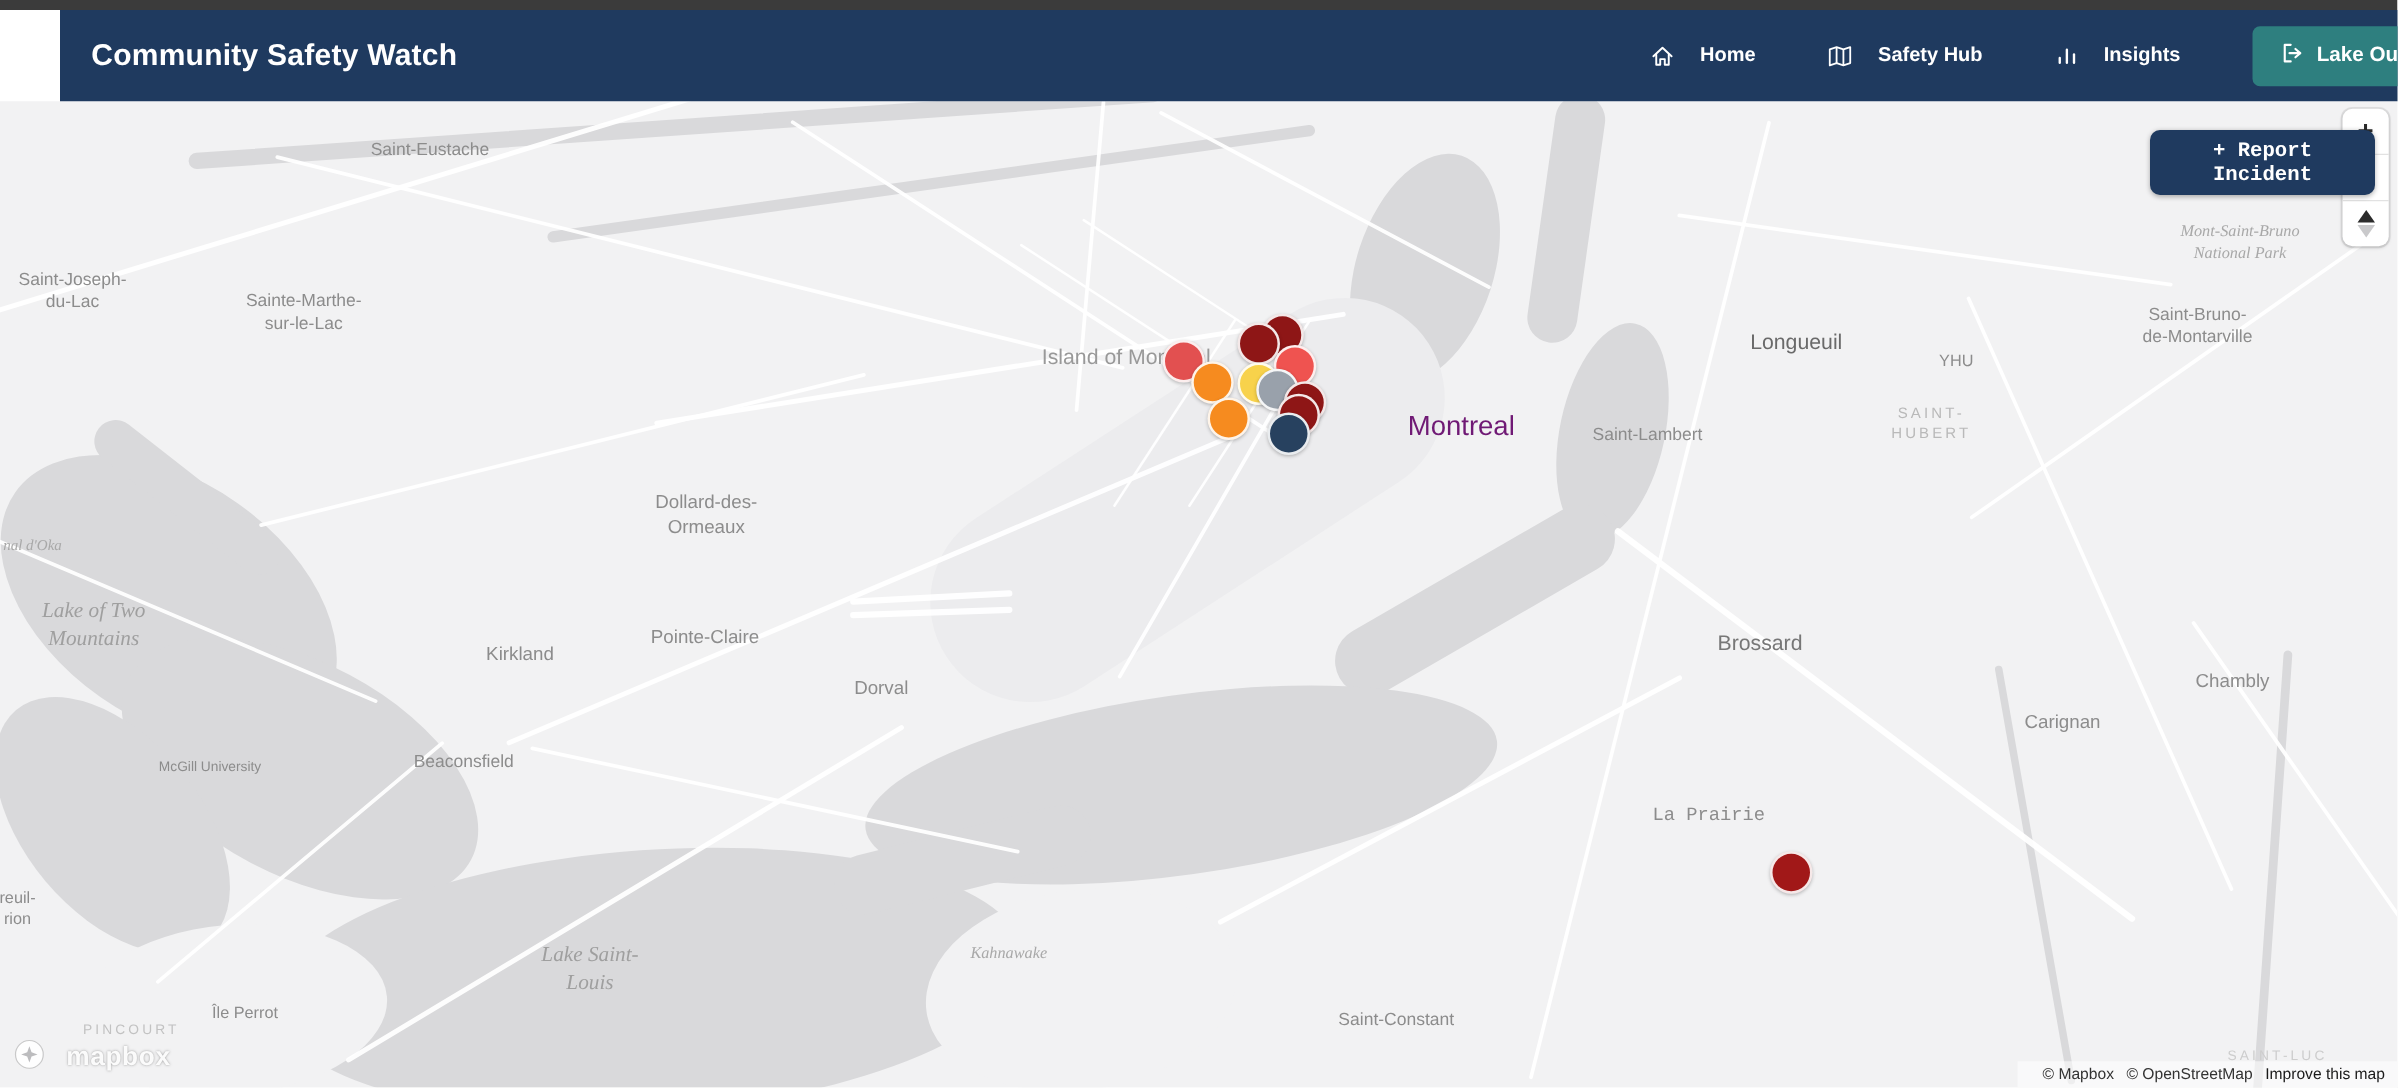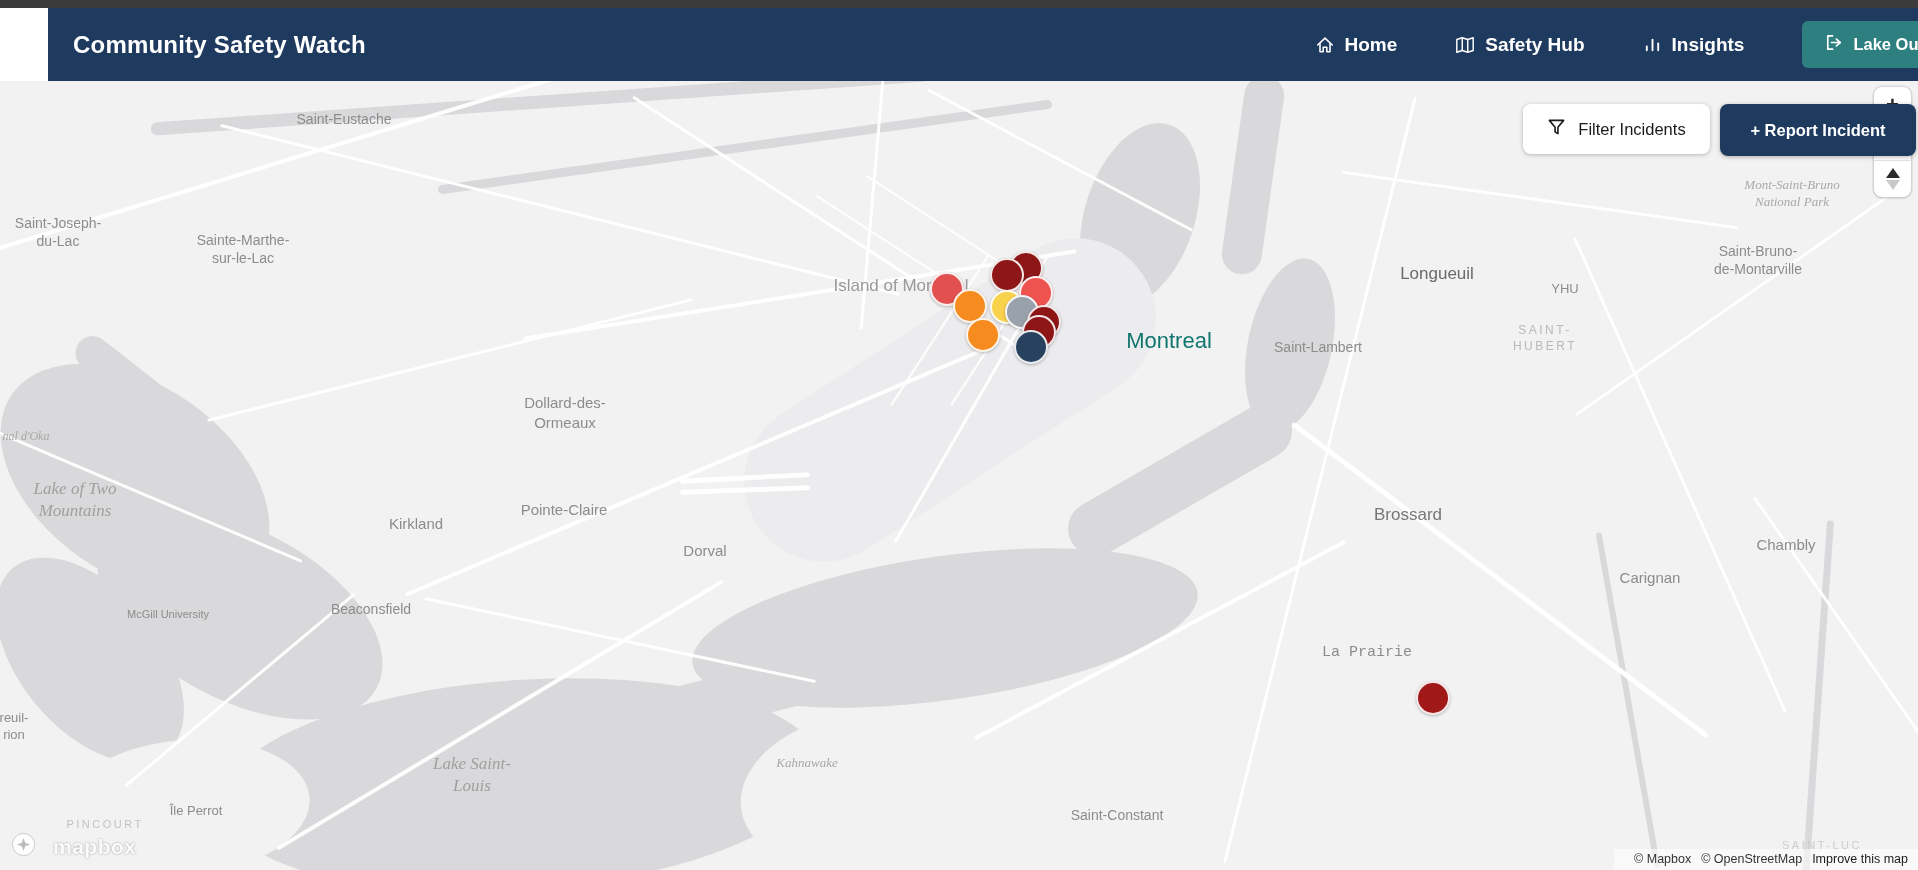--- a/index.html
+++ b/index.html
@@ -6,21 +6,21 @@
   #stage{position:relative;width:1918px;height:870px;overflow:hidden;
          font-family:"Liberation Sans",sans-serif;}
   
   #top-strip{position:absolute;left:0;top:0;width:100%;height:8px;background:#3b3b3b;}
   
   #navbar{position:absolute;left:0;top:8px;width:100%;height:73px;background:#1f3a5f;
           display:flex;align-items:center;justify-content:space-between;box-sizing:border-box;
           padding:0 20px 0 25px;z-index:10;margin-left:48px;}
   #nav-title{color:#fff;font-size:24px;font-weight:bold;letter-spacing:.2px;}
   #nav-right{display:flex;align-items:center;gap:58px;}
-  .nav-item{display:flex;align-items:center;gap:10px;color:#fff;font-size:19px;
+  .nav-item{display:flex;align-items:center;gap:20px;color:#fff;font-size:16px;
             font-weight:600;cursor:pointer;}
   .nav-item svg{display:block;}
   #signout-btn{display:flex;align-items:center;gap:10px;background:#2e7f7f;color:#fff;
                font-size:16.5px;font-weight:600;border:none;border-radius:6px;
                padding:12px 22px;margin-left:0px;cursor:pointer;}
   
   #map{position:absolute;left:0;top:81px;width:1918px;height:789px;background:#f2f2f3;overflow:hidden;}
   .water{position:absolute;background:#d9d9db;}
   .land-patch{position:absolute;background:#f2f2f3;}
   .urban-patch{position:absolute;background:#ececee;}
@@ -31,23 +31,23 @@
   .map-label.spaced{letter-spacing:2.5px;}
   .marker{position:absolute;width:34px;height:34px;border-radius:50%;
           border:2px solid rgba(255,255,255,.9);box-sizing:border-box;
           transform:translate(-50%,-50%);z-index:4;
           box-shadow:0 1px 3px rgba(0,0,0,.25);cursor:pointer;}
   
   #filter-btn{position:absolute;left:1523px;top:23px;width:187px;height:50px;z-index:6;
               background:#fff;border:none;border-radius:8px;display:flex;align-items:center;
               justify-content:center;gap:12px;font-size:16.5px;color:#1a1a1a;font-weight:500;
               box-shadow:0 1px 4px rgba(0,0,0,.25);cursor:pointer;font-family:inherit;}
-  #report-btn{position:absolute;left:1720px;top:23px;width:196px;height:52px;z-index:6;
+  #report-btn{position:absolute;left:1720px;top:23px;width:180px;height:52px;z-index:6;
               background:#1f3a5f;border:none;border-radius:8px;color:#fff;font-size:16.5px;
-              font-weight:bold;box-shadow:0 1px 4px rgba(0,0,0,.3);cursor:pointer;font-family:Liberation Sans, sans-serif;}
+              font-weight:bold;box-shadow:0 1px 4px rgba(0,0,0,.3);cursor:pointer;font-family:Liberation Mono, monospace;}
   
   #nav-ctrl{position:absolute;left:1874px;top:6px;width:37px;height:110px;background:#fff;
             border-radius:8px;box-shadow:0 0 0 1.5px rgba(0,0,0,.08),0 1px 3px rgba(0,0,0,.15);
             z-index:5;display:flex;flex-direction:column;}
   .ctrl-cell{flex:1;display:flex;align-items:center;justify-content:center;
              font-size:22px;font-weight:bold;color:#2b2b2b;cursor:pointer;}
   .ctrl-cell + .ctrl-cell{border-top:1px solid #e2e2e2;}
   #compass-cell{flex-direction:column;gap:2px;}
   .tri-up{width:0;height:0;border-left:7px solid transparent;border-right:7px solid transparent;
           border-bottom:10px solid #2b2b2b;}
@@ -165,21 +165,21 @@
         <div class="road" style="left: 745px; top: 397px; width: 130px; height: 5px; transform: translate(-50%, -50%) rotate(-3deg); border-radius: 5px;"></div>
         <div class="road" style="left: 745px; top: 409px; width: 130px; height: 5px; transform: translate(-50%, -50%) rotate(-2deg); border-radius: 5px;"></div>
       </div>
     <div id="labels-layer">
         <div class="map-label" style="left: 344px; top: 38px; font-size: 14px;">Saint-Eustache</div>
         <div class="map-label" style="left: 58px; top: 151px; font-size: 14px;">Saint-Joseph-
 du-Lac</div>
         <div class="map-label" style="left: 243px; top: 168px; font-size: 14px;">Sainte-Marthe-
 sur-le-Lac</div>
         <div class="map-label" style="left: 901px; top: 205px; font-size: 17px; color: rgb(153, 153, 153);">Island of Montreal</div>
-        <div class="map-label" style="left: 1169px; top: 260px; font-size: 22px; color: #0f766e;">Montreal</div>
+        <div class="map-label" style="left: 1169px; top: 260px; font-size: 22px; color: #701a75;">Montreal</div>
         <div class="map-label" style="left: 1437px; top: 193px; font-size: 17px; color: rgb(106, 106, 106);">Longueuil</div>
         <div class="map-label" style="left: 1565px; top: 208px; font-size: 13px;">YHU</div>
         <div class="map-label" style="left: 1318px; top: 266px; font-size: 14px;">Saint-Lambert</div>
         <div class="map-label spaced" style="left: 1545px; top: 258px; font-size: 12px; color: rgb(185, 185, 185);">SAINT-
 HUBERT</div>
         <div class="map-label italic" style="left: 1792px; top: 113px; font-size: 13px; color: rgb(168, 168, 168);">Mont-Saint-Bruno
 National Park</div>
         <div class="map-label" style="left: 1758px; top: 179px; font-size: 14px;">Saint-Bruno-
 de-Montarville</div>
         <div class="map-label" style="left: 565px; top: 331px; font-size: 15px;">Dollard-des-
@@ -214,28 +214,20 @@
         <div class="marker" style="left: 1007px; top: 226px; background: rgb(248, 210, 75);"></div>
         <div class="marker" style="left: 1022px; top: 231px; background: rgb(153, 161, 171);"></div>
         <div class="marker" style="left: 970px; top: 225px; background: rgb(246, 139, 31);"></div>
         <div class="marker" style="left: 1044px; top: 241px; background: rgb(142, 22, 22);"></div>
         <div class="marker" style="left: 1039px; top: 251px; background: rgb(142, 22, 22);"></div>
         <div class="marker" style="left: 983px; top: 254px; background: rgb(246, 139, 31);"></div>
         <div class="marker" style="left: 1031px; top: 266px; background: rgb(39, 65, 95);"></div>
         <div class="marker" style="left: 1433px; top: 617px; background: rgb(161, 24, 24);"></div>
       </div>
 
-    <button id="filter-btn">
-      <span>
-        <svg width="19" height="19" viewBox="0 0 20 20" fill="none" stroke="#1a1a1a" stroke-width="1.7" stroke-linejoin="round">
-          <path d="M2.5 2.5 H17.5 L11.5 9.8 V16.5 L8.5 14.6 V9.8 Z"></path>
-        </svg>
-      </span>
-      <span>Filter Incidents</span>
-    </button>
     <button id="report-btn">+ Report Incident</button>
 
     <div id="nav-ctrl">
       <div class="ctrl-cell">+</div>
       <div class="ctrl-cell">−</div>
       <div class="ctrl-cell" id="compass-cell">
         <div class="tri-up"></div>
         <div class="tri-down"></div>
       </div>
     </div>

